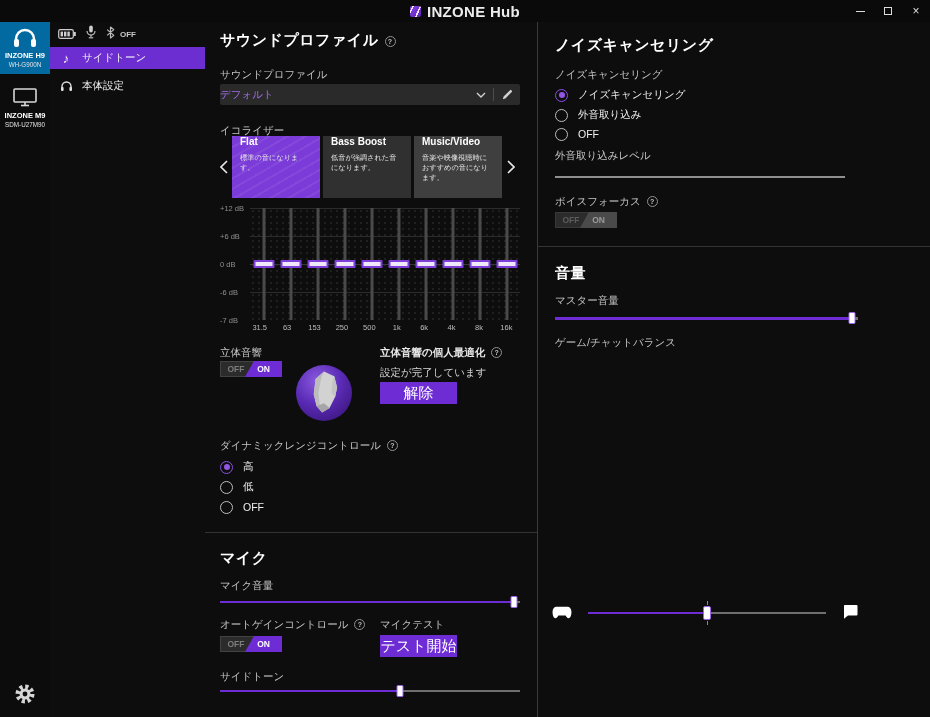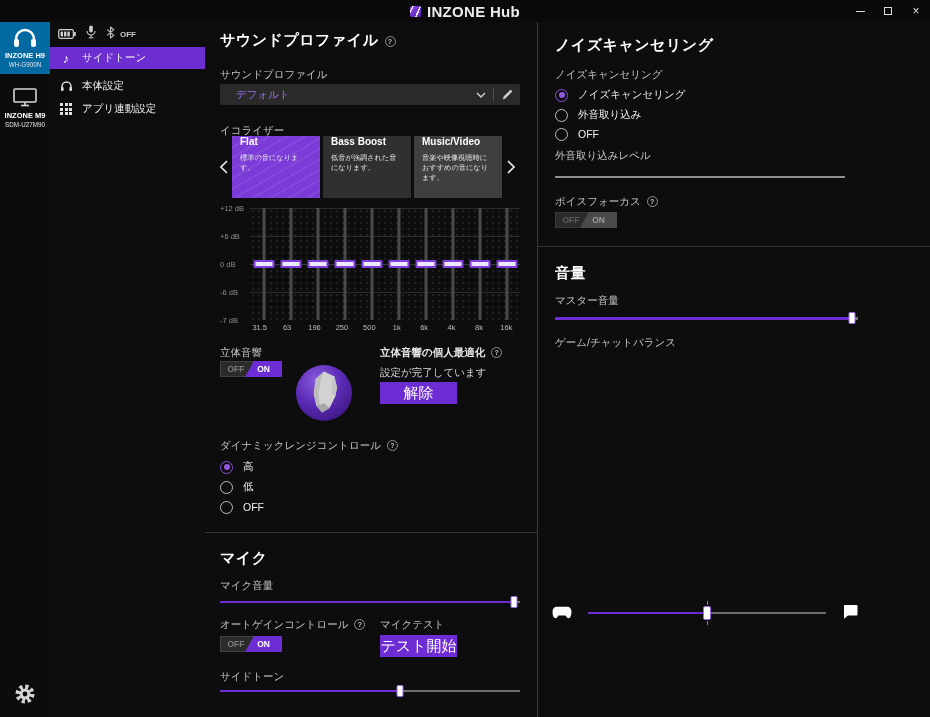--- a/index.html
+++ b/index.html
@@ -52,21 +52,21 @@
   .secA { top:0; height:225px; border-bottom:1px solid #333; }
   .secB { top:225px; bottom:0; }
   .h1 { position:absolute; font-size:15px; font-weight:bold; letter-spacing:.5px; color:#fff; }
   .lbl { position:absolute; font-size:10.5px; color:#c6c6c6; }
   .qicon { display:inline-flex; width:11px; height:11px; border:1px solid #909090; border-radius:50%;
     align-items:center; justify-content:center; font-size:7px; color:#c2c2c2; margin-left:6px;
     vertical-align:1px; cursor:pointer; font-weight:bold; }
   
   .dropdown { position:absolute; top:62px; left:15px; right:17px; height:21px; background:#2a2a2a;
     border-radius:2px; display:flex; align-items:center; cursor:pointer; }
-  .dd-value { flex:1; padding-left:16px; font-size:10.5px; color:#a06ce8; }
+  .dd-value { flex:1; padding-left:0; font-size:10.5px; color:#a06ce8; }
   .dd-chevron { width:24px; display:flex; justify-content:center; }
   .dd-div { width:1px; height:13px; background:#4d4d4d; }
   .dd-pencil { width:26px; display:flex; justify-content:center; }
   
   .carousel { position:absolute; top:114px; left:13px; right:10px; height:62px; display:flex; align-items:center; }
   .car-chev { width:11px; height:62px; display:flex; align-items:center; justify-content:center; cursor:pointer; }
   .card { width:88px; height:62px; margin-left:3px; padding:0 8px; background:#303030; cursor:pointer; }
   .card.selected { background:#7a3bd8; position:relative; overflow:hidden; }
   .card.selected::after { content:""; position:absolute; inset:0;
     background:repeating-linear-gradient(150deg, rgba(255,255,255,.07) 0 2px, transparent 2px 9px); }
@@ -214,36 +214,20 @@
   <div class="nav-item" style="top:53px">
     <span class="ni-icon">
       <svg width="13" height="12" viewBox="0 0 13 12">
           <path d="M2 9 v-2.5 a4.5 4.5 0 0 1 9 0 V9" fill="none" stroke="#e0e0e0" stroke-width="1.4"></path>
           <rect x="1" y="7" width="2.6" height="4" rx="1" fill="#e0e0e0"></rect>
           <rect x="9.4" y="7" width="2.6" height="4" rx="1" fill="#e0e0e0"></rect>
         </svg>
     </span>
     <span>本体設定</span>
   </div>
-  <div class="nav-item" style="top:76px">
-    <span class="ni-icon">
-      <span class="grid-icon">
-          <i></i>
-          <i></i>
-          <i></i>
-          <i></i>
-          <i></i>
-          <i></i>
-          <i></i>
-          <i></i>
-          <i></i>
-        </span>
-    </span>
-    <span>アプリ連動設定</span>
-  </div>
 </div>
 
 <div class="main">
 
   <div class="sec sec1">
     <div class="h1" style="top:9px; left:15px">
       <span>サウンドプロファイル</span><span class="qicon">?</span>
     </div>
     <div class="lbl" style="top:46px; left:15px">サウンドプロファイル</div>
 
@@ -336,21 +320,21 @@
             <div class="eq-handle"></div>
           </div>
         <div class="eq-band">
             <div class="eq-track"></div>
             <div class="eq-handle"></div>
           </div>
       </div>
       <div class="eq-xlabels">
         <span>31.5</span>
           <span>63</span>
-        <span>196</span>
+        <span>153</span>
           <span>250</span>
         <span>500</span>
           <span>1k</span>
         <span>6k</span>
           <span>4k</span>
         <span>8k</span>
           <span>16k</span>
       </div>
     </div>
 

